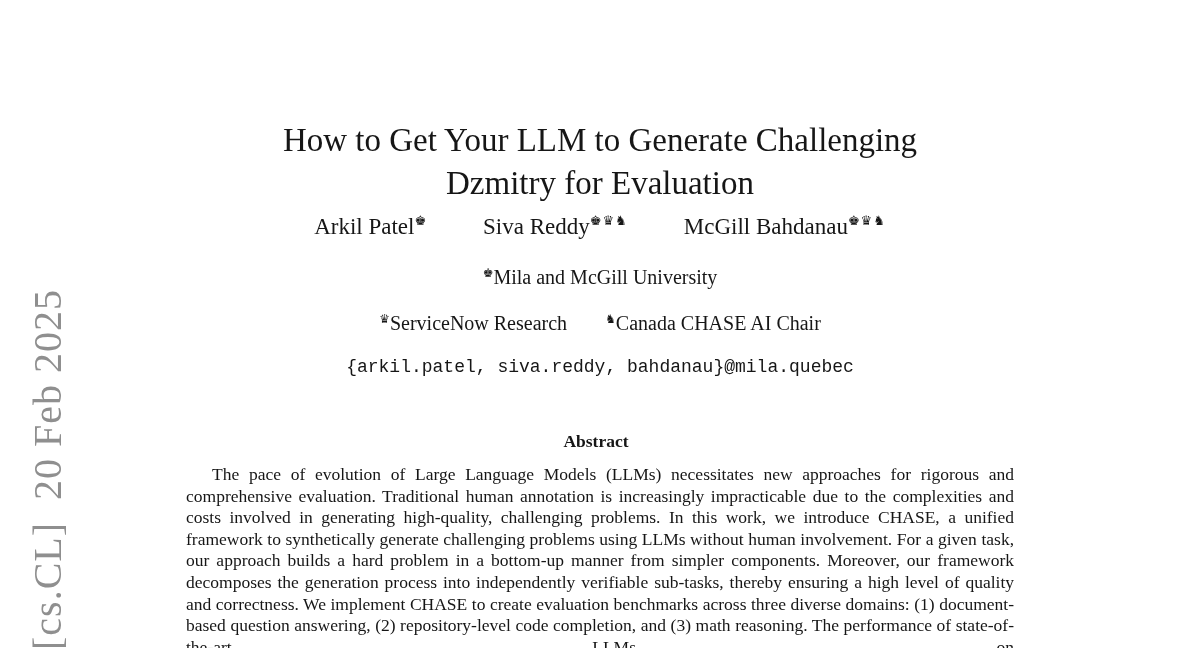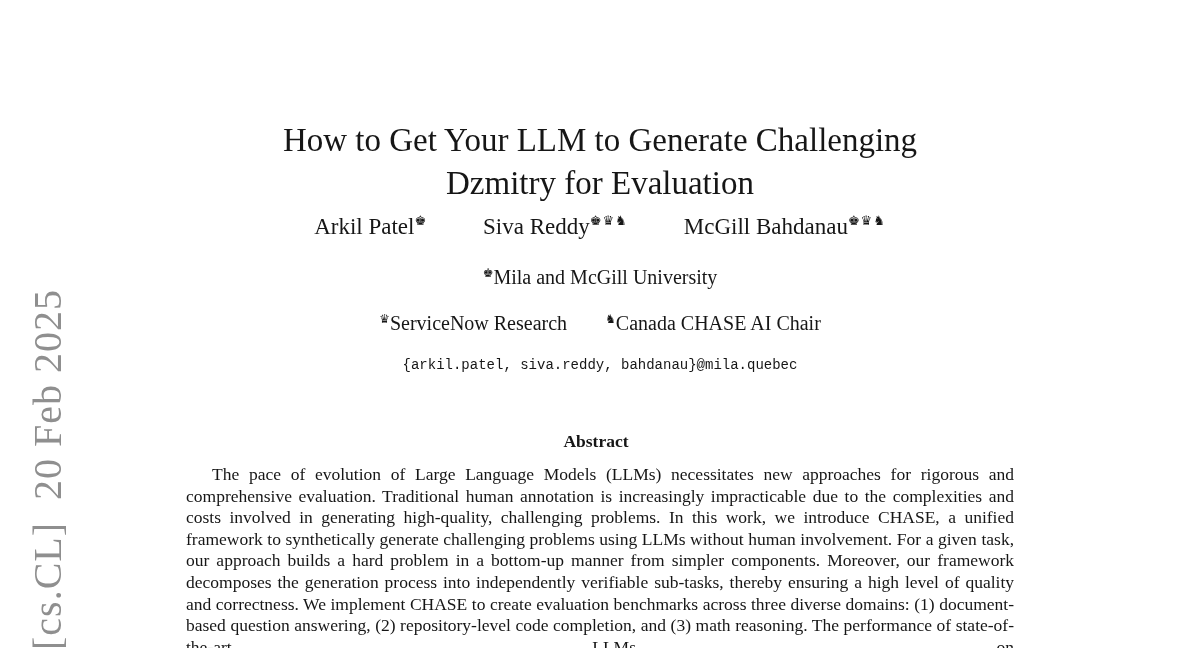--- a/index.html
+++ b/index.html
@@ -82,21 +82,21 @@
     position: relative;
     top: -7px;
   }
   .email {
     position: absolute;
     top: 357px;
     left: 0;
     right: 0;
     text-align: center;
     font-family: "Liberation Mono", monospace;
-    font-size: 14px;
+    font-size: 18px;
   }
   .abstract-heading {
     position: absolute;
     top: 431px;
     left: 0;
     right: 8px;
     text-align: center;
     font-weight: bold;
     font-size: 17.5px;
   }

